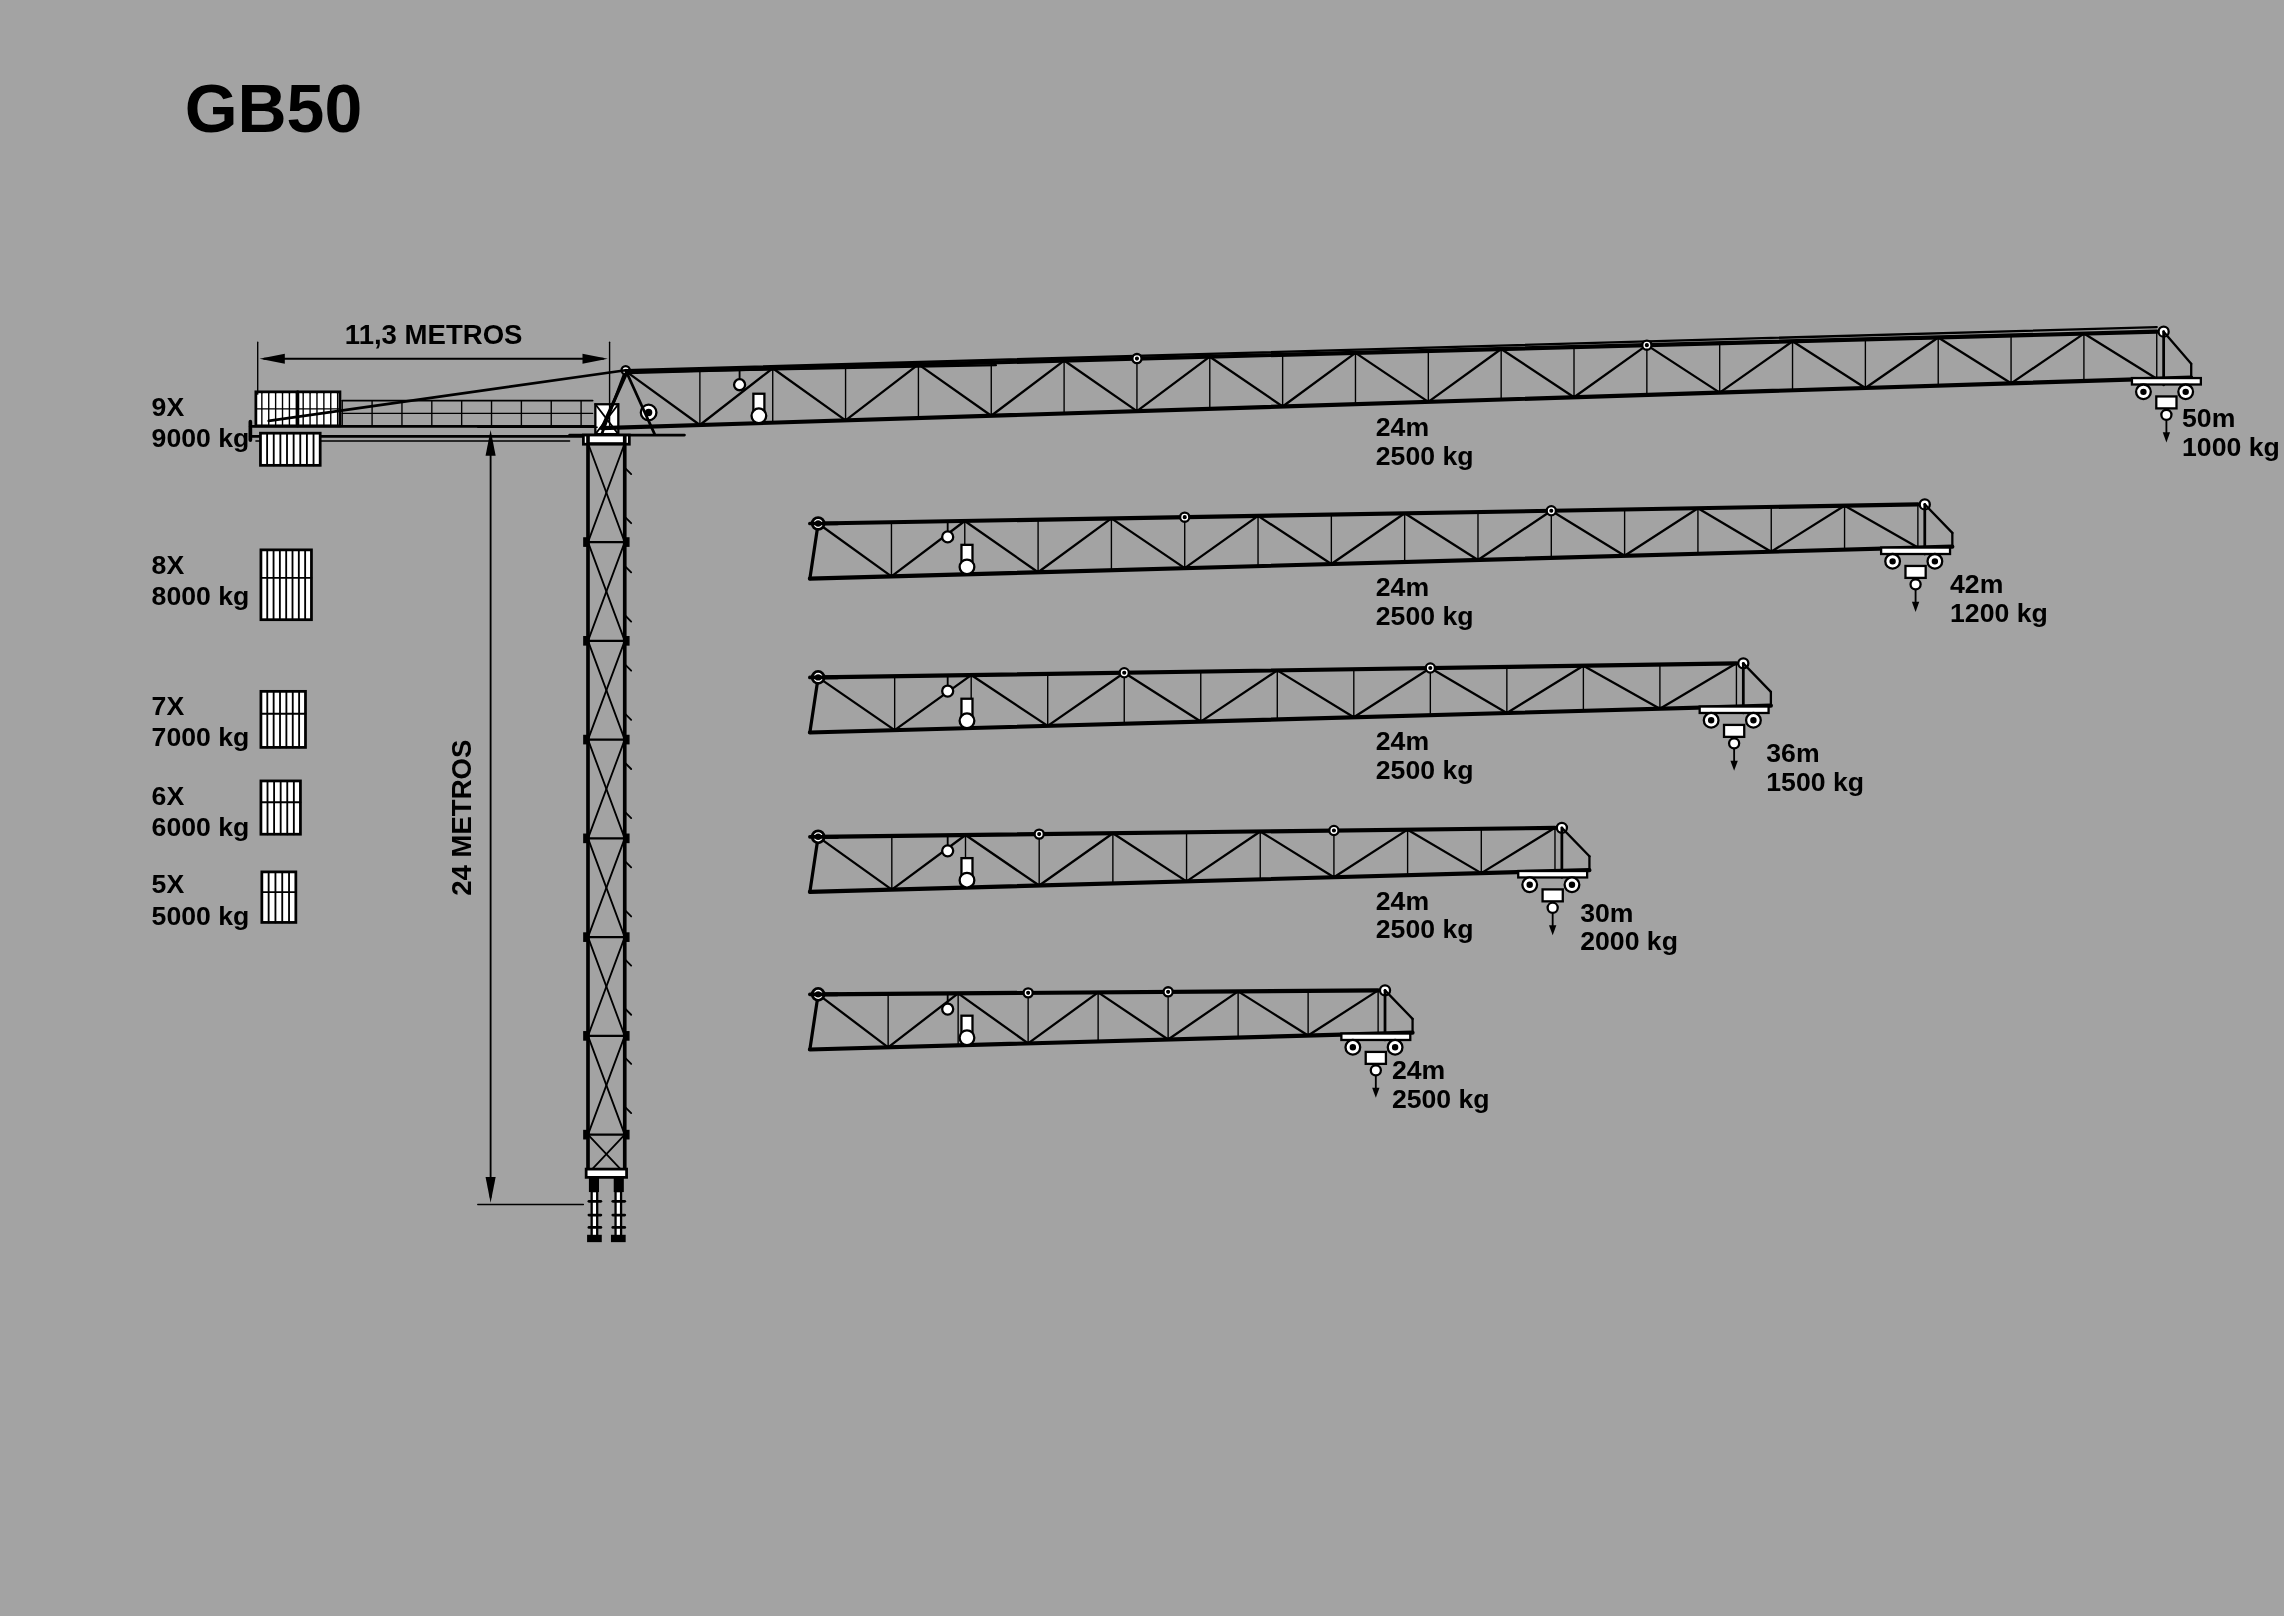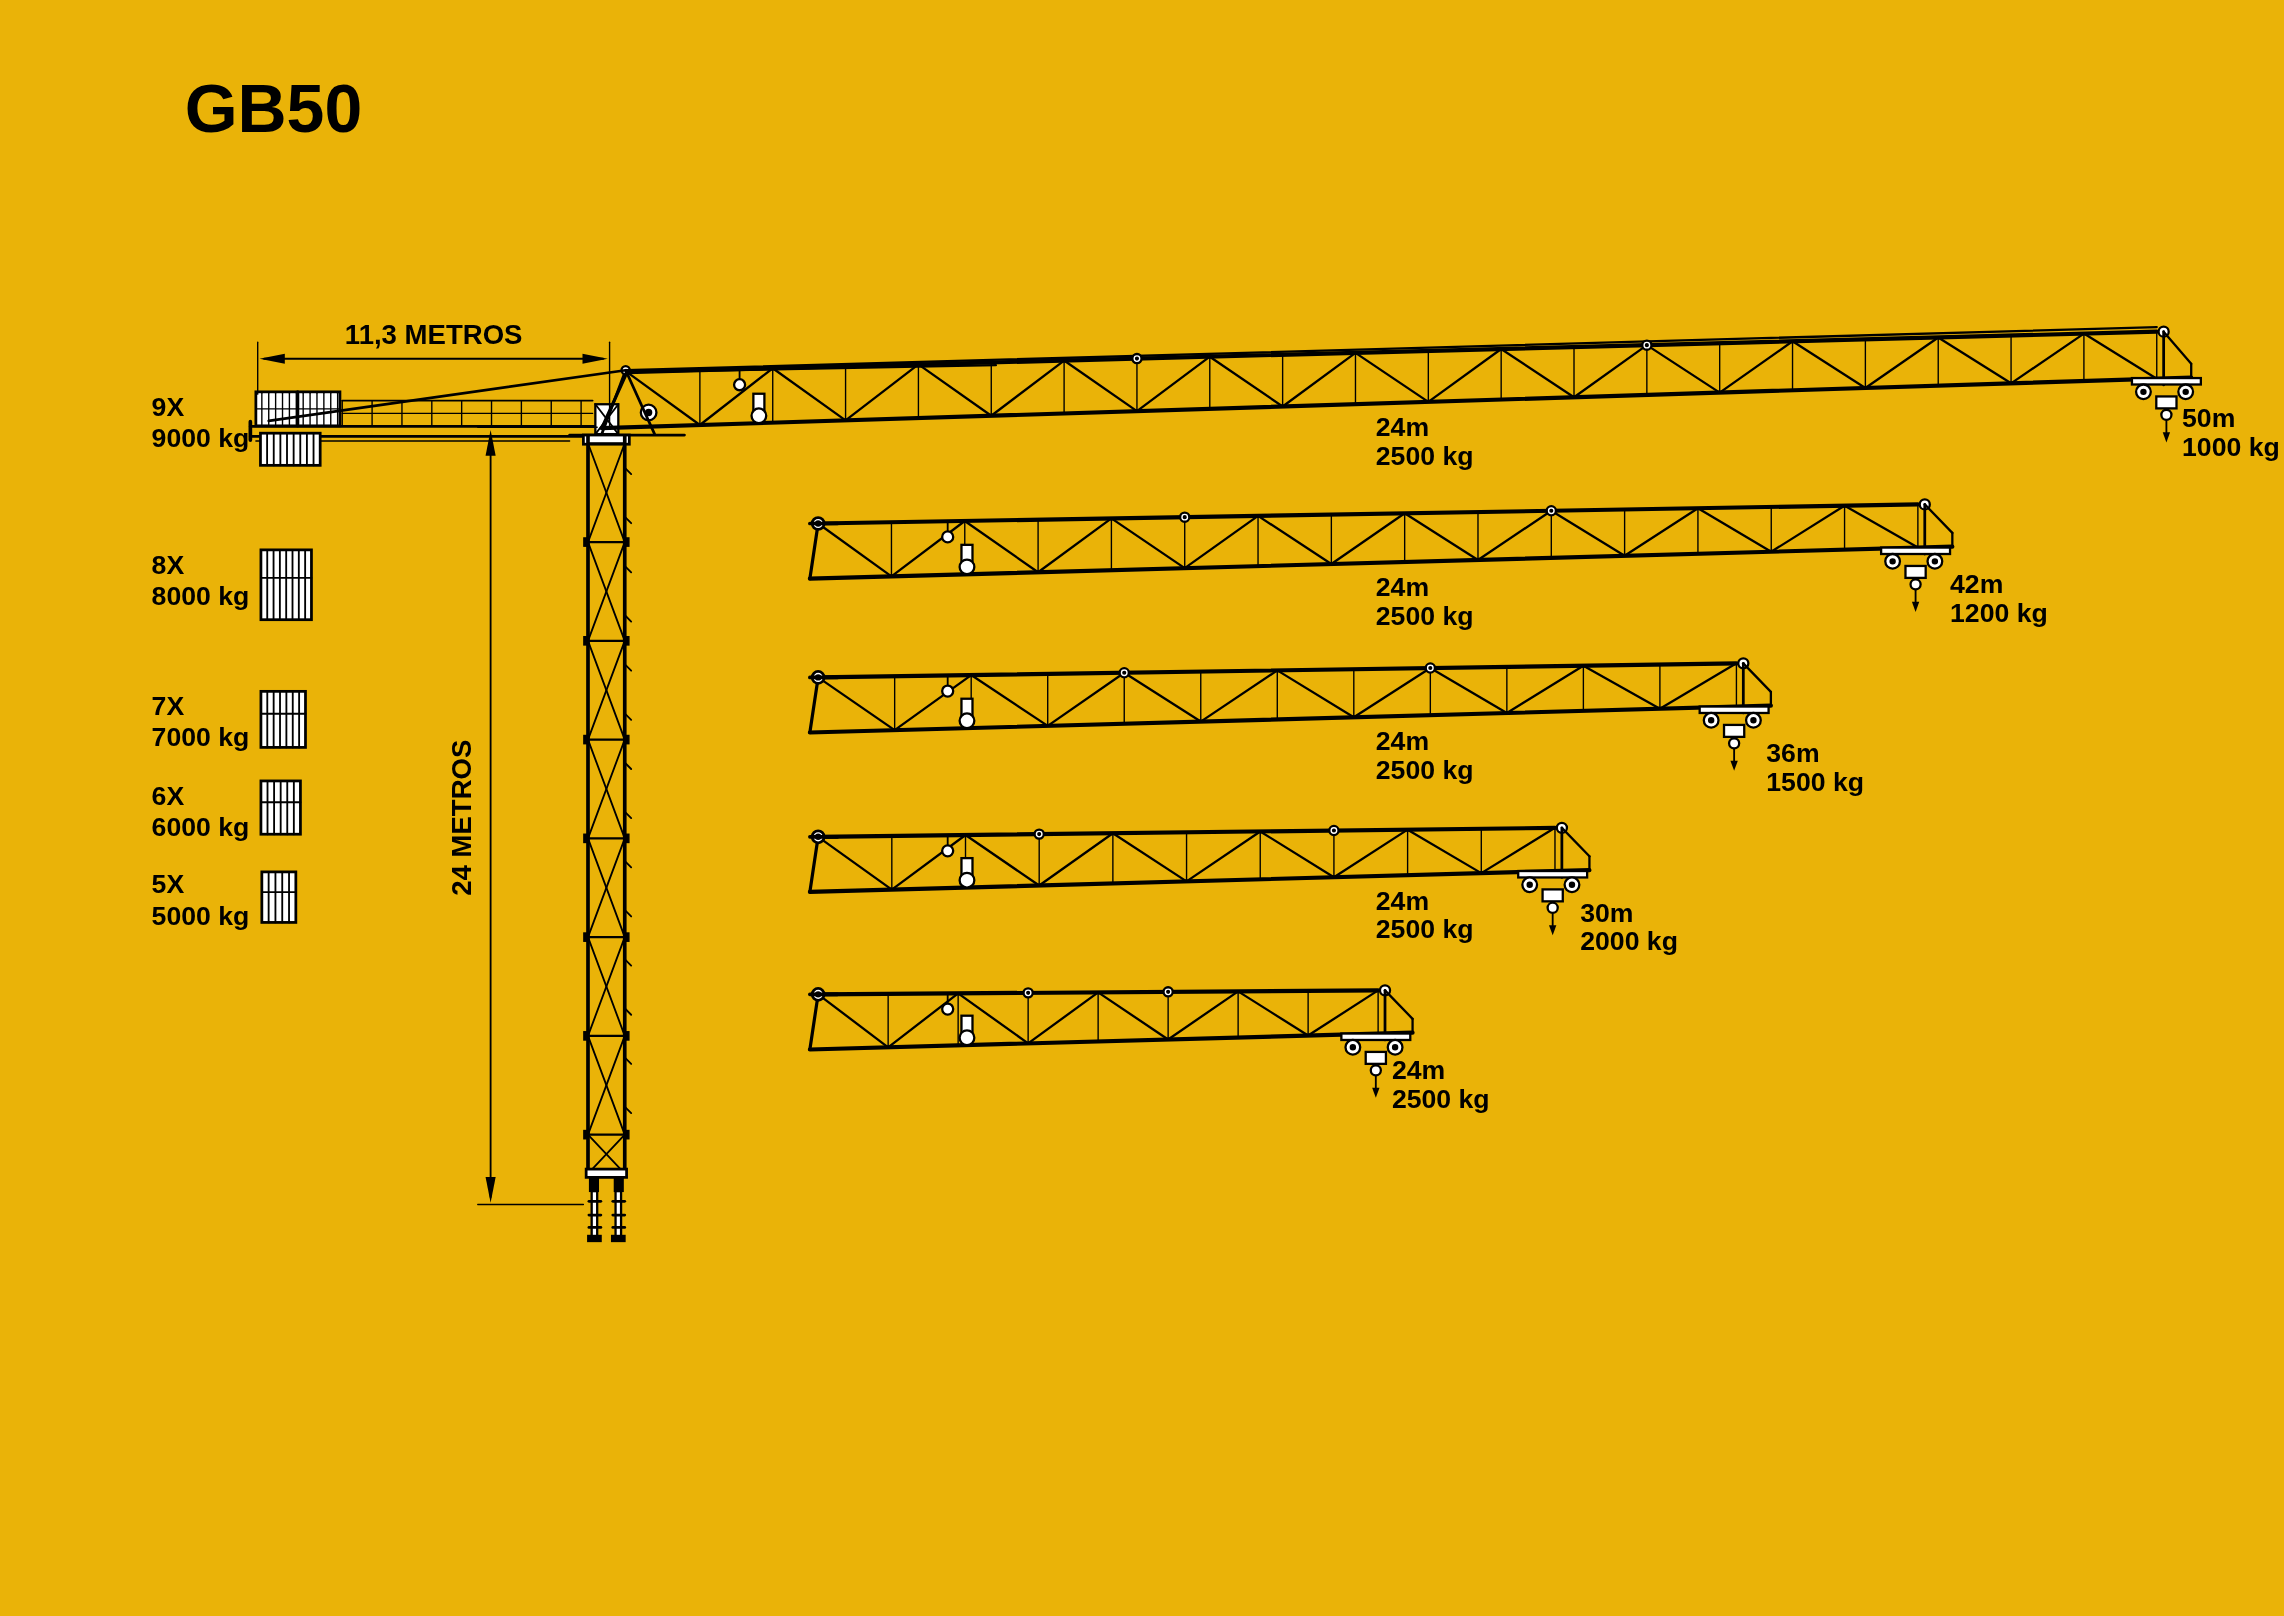--- a/index.html
+++ b/index.html
@@ -1,16 +1,16 @@
 <!DOCTYPE html>
 <html style="font-size:7.4px"><head>
 <meta charset="utf-8">
 <style>
   html, body { margin: 0; padding: 0; background: #ffffff; }
-  .canvas { width: 100%; background: #eab308; }
+  .canvas { width: 100%; background: #a3a3a3; }
   svg { display: block; width: 100%; height: auto; }
   text {
     font-family: "Liberation Sans", sans-serif;
     font-weight: bold;
     fill: #000000;
   }
   .t-title { font-size: 148px; }
   .t-dim   { font-size: 60px; }
   .t-label { font-size: 58px; }
 </style>

